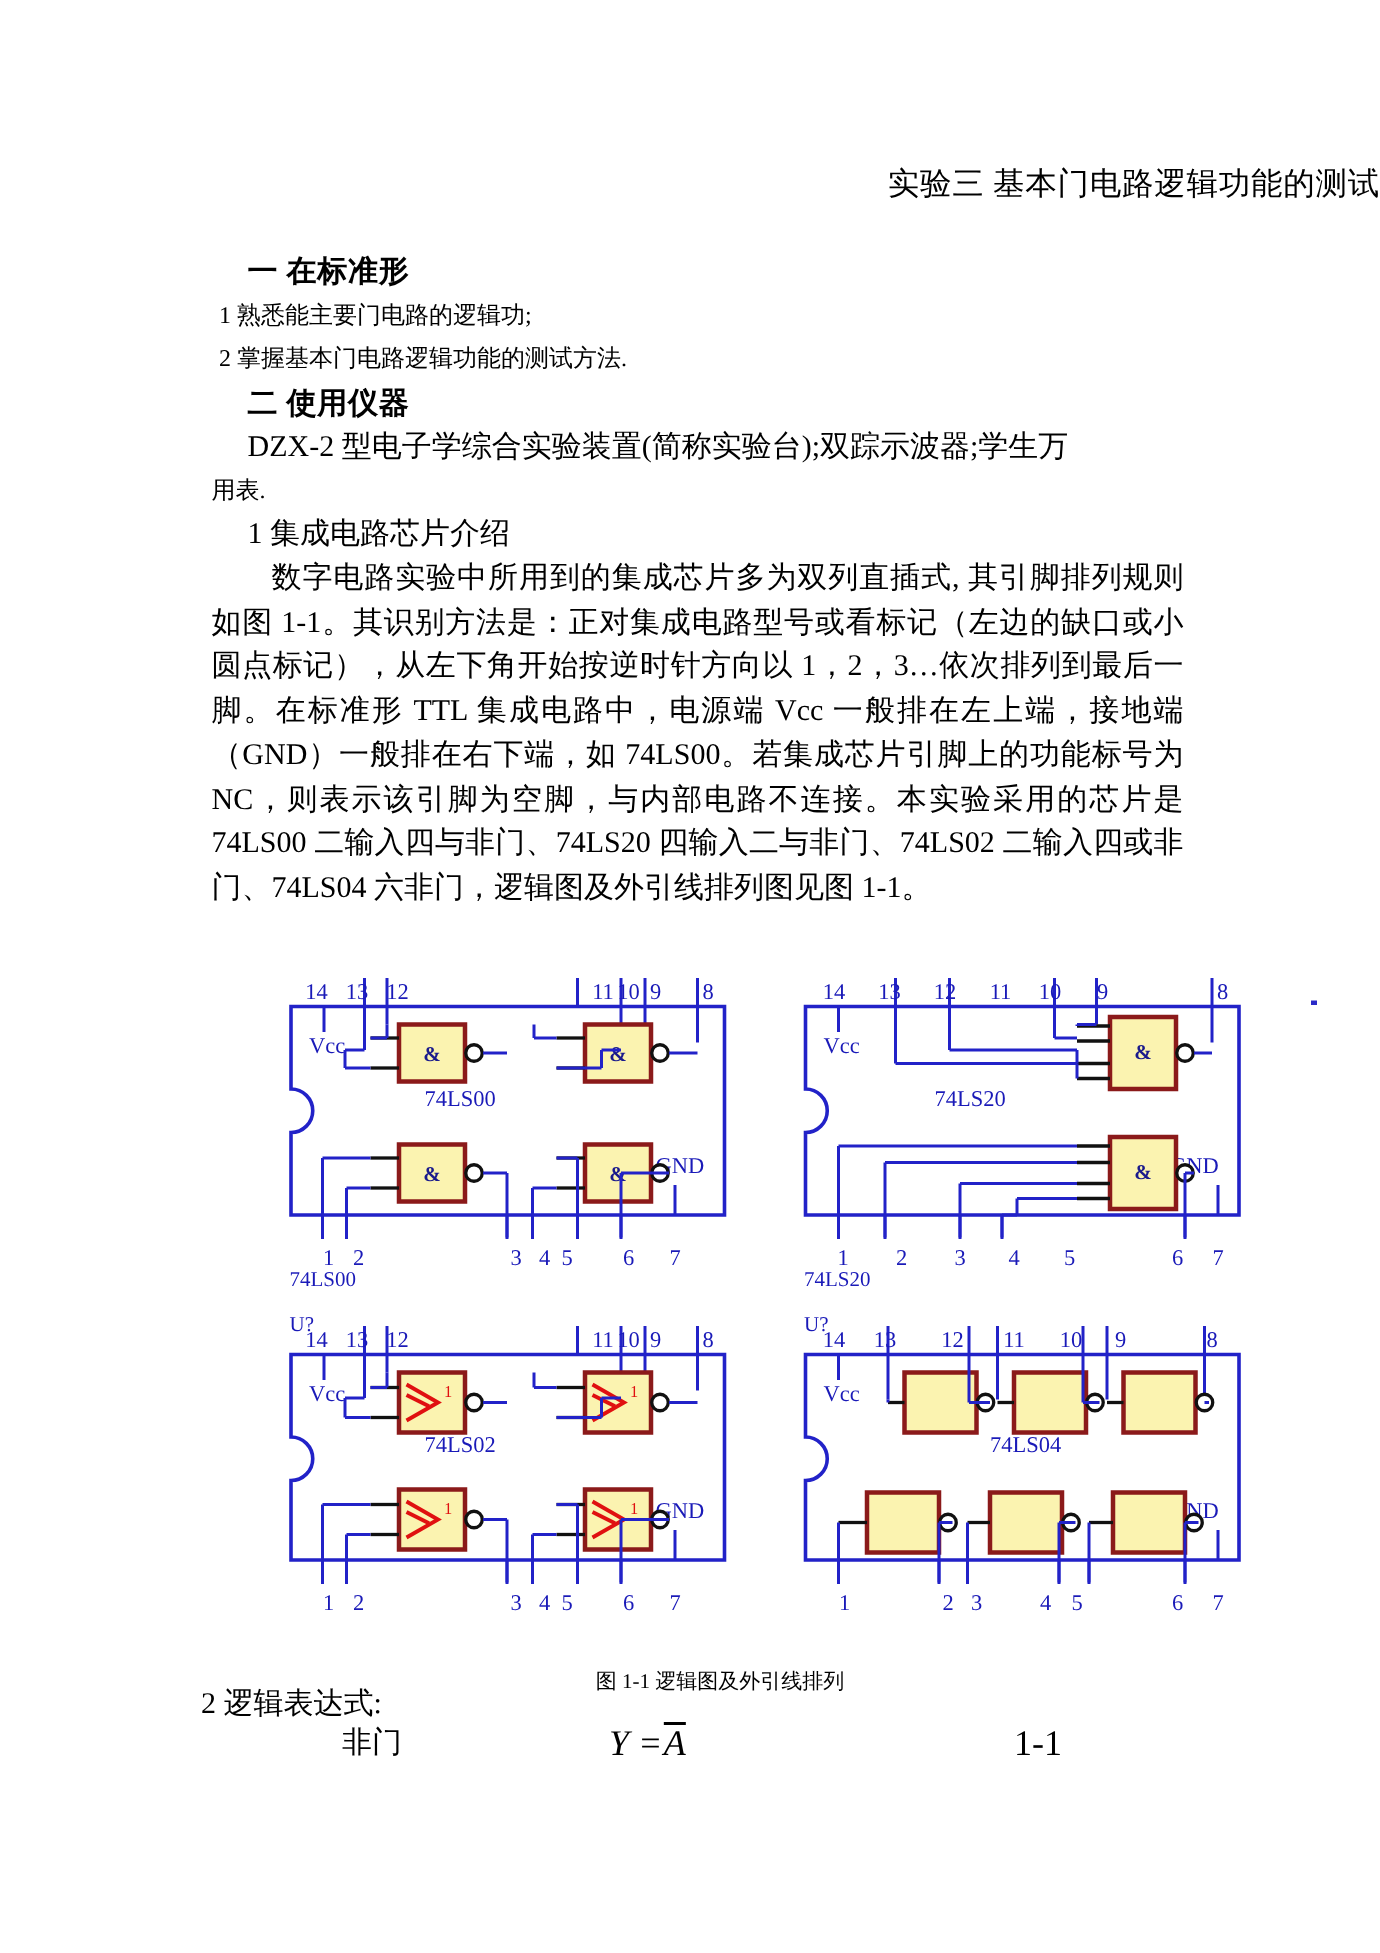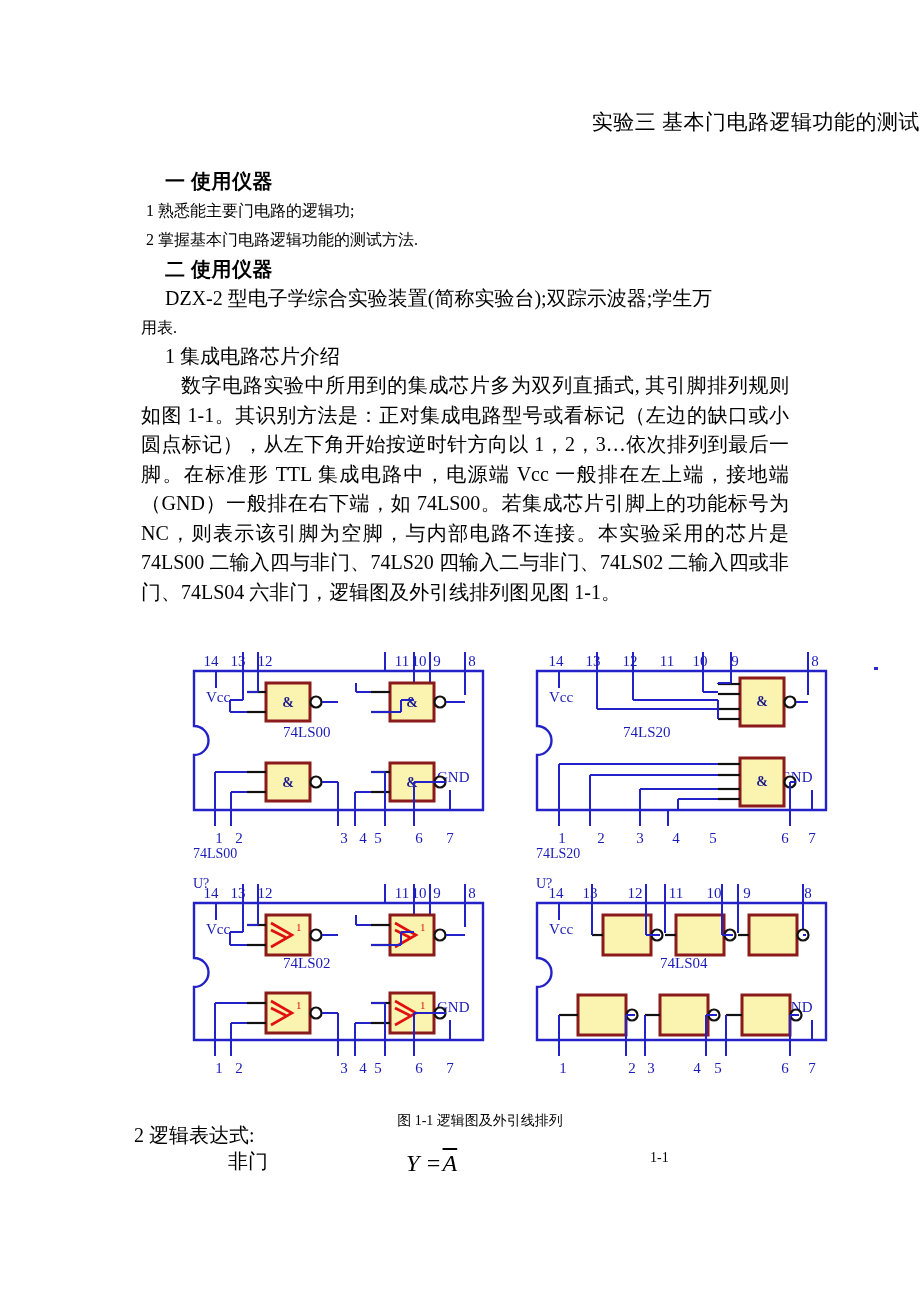--- a/index.html
+++ b/index.html
@@ -132,35 +132,35 @@
     font-size: 24px;
     font-style: italic;
     font-family: "Liberation Serif", serif;
   }
   .ovl {
     text-decoration: overline;
     padding: 0 1px;
   }
   .f-num {
     position: absolute;
-    left: 650px;
+    left: 676px;
     top: 2px;
-    font-size: 14px;
+    font-size: 24px;
   }
 </style>
 </head>
 <body>
 
 <div class="page">
 
   <div class="doc-title">实验三 基本门电路逻辑功能的测试</div>
 
   <div class="body-col">
 
-    <div class="h2">一 使用仪器</div>
+    <div class="h2">一 在标准形</div>
     <div class="line">1 熟悉能主要门电路的逻辑功;</div>
     <div class="line">2 掌握基本门电路逻辑功能的测试方法.</div>
 
     <div class="h2">二 使用仪器</div>
     <div class="line-indent">DZX-2 型电子学综合实验装置(简称实验台);双踪示波器;学生万</div>
     <div class="line" style="padding-left:0">用表.</div>
 
     <div class="line-indent">1 集成电路芯片介绍</div>
 
     <div class="para">数字电路实验中所用到的集成芯片多为双列直插式, 其引脚排列规则如图 1-1。其识别方法是：正对集成电路型号或看标记（左边的缺口或小圆点标记），从左下角开始按逆时针方向以 1，2，3…依次排列到最后一脚。在标准形 TTL 集成电路中，电源端 Vcc 一般排在左上端，接地端（GND）一般排在右下端，如 74LS00。若集成芯片引脚上的功能标号为 NC，则表示该引脚为空脚，与内部电路不连接。本实验采用的芯片是 74LS00 二输入四与非门、74LS20 四输入二与非门、74LS02 二输入四或非门、74LS04 六非门，逻辑图及外引线排列图见图 1-1。</div>

